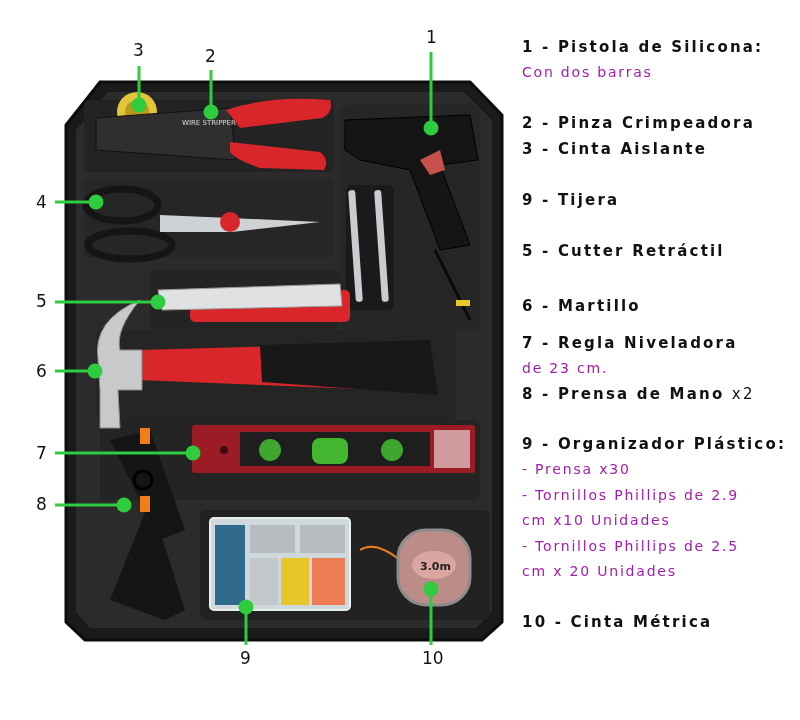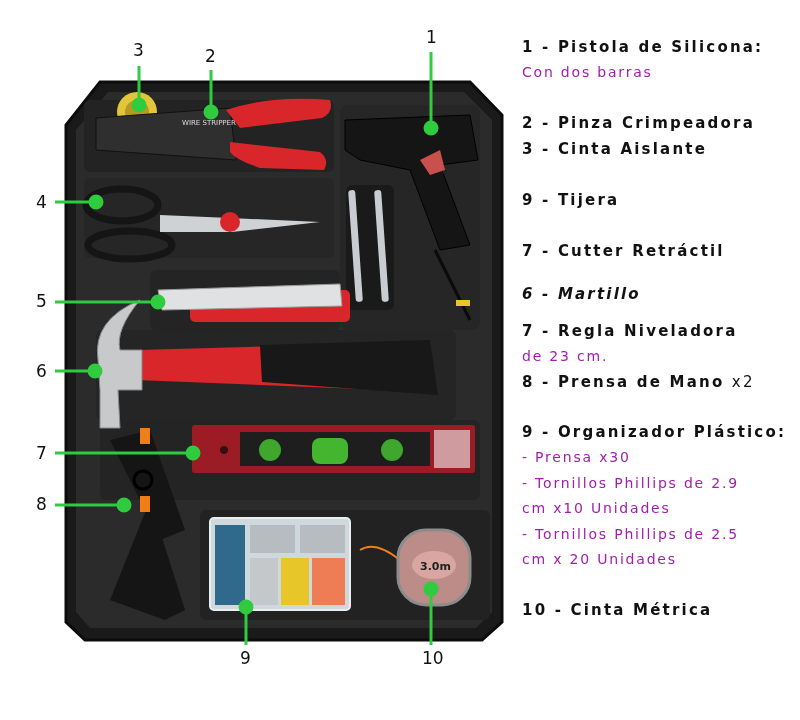--- a/index.html
+++ b/index.html
@@ -153,23 +153,23 @@
   <div class="item" style="margin-top:24px;">
     <div class="title">2 - Pinza Crimpeadora</div>
   </div>
   <div class="item" style="">
     <div class="title">3 - Cinta Aislante</div>
   </div>
   <div class="item" style="margin-top:25px;">
     <div class="title">9 - Tijera</div>
   </div>
   <div class="item" style="margin-top:25px;">
-    <div class="title">7 - Cutter Retráctil</div>
+    <div class="title">5 - Cutter Retráctil</div>
   </div>
-  <div class="item" style="margin-top:17px;font-style:italic;">
+  <div class="item" style="margin-top:29px;">
     <div class="title">6 - Martillo</div>
   </div>
   <div class="item" style="margin-top:11px;">
     <div class="title">7 - Regla Niveladora</div>
     <div class="sub">de 23 cm.</div>
   </div>
   <div class="item" style="">
     <div class="title"><span>8 - Prensa de Mano</span> <span class="qty">x2</span></div>
   </div>
   <div class="item" style="margin-top:24px;">

